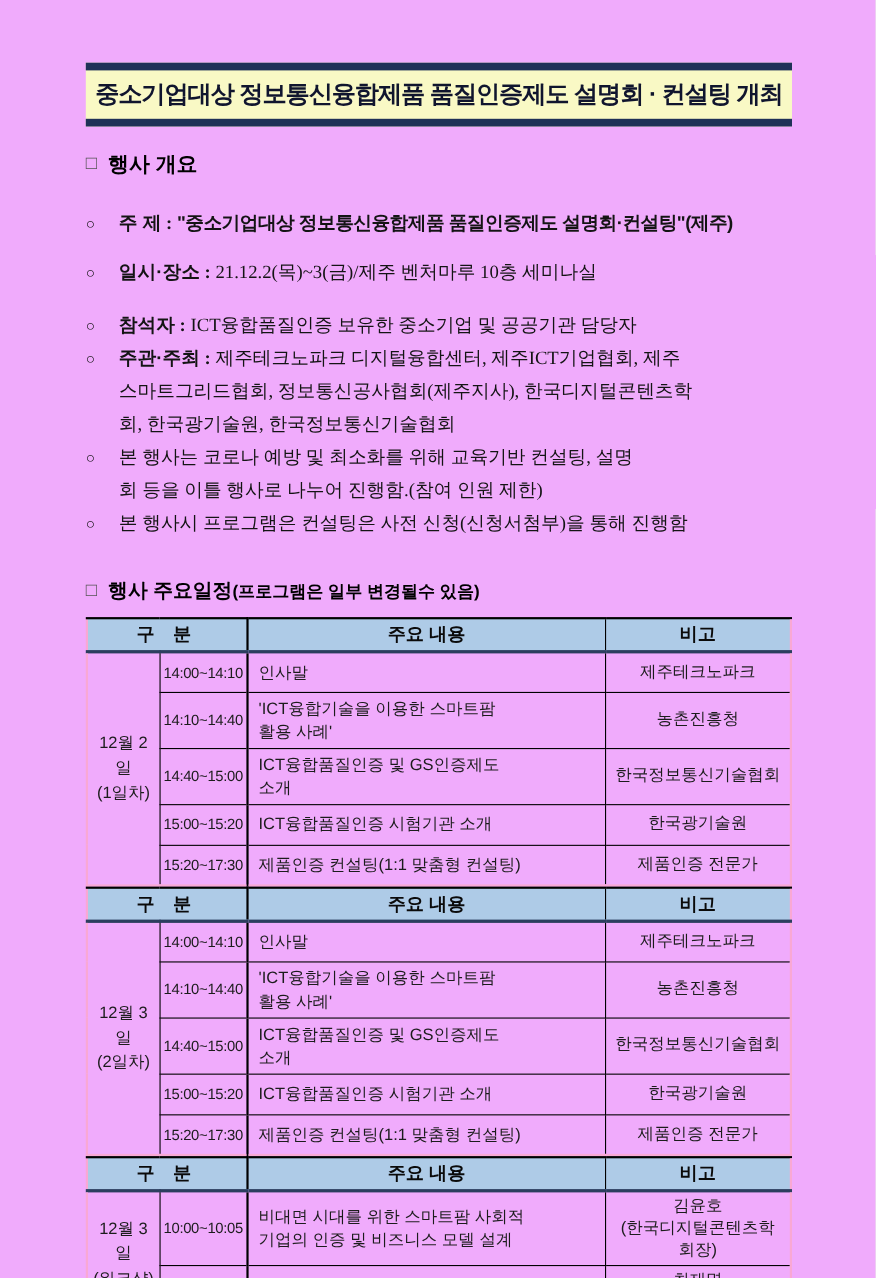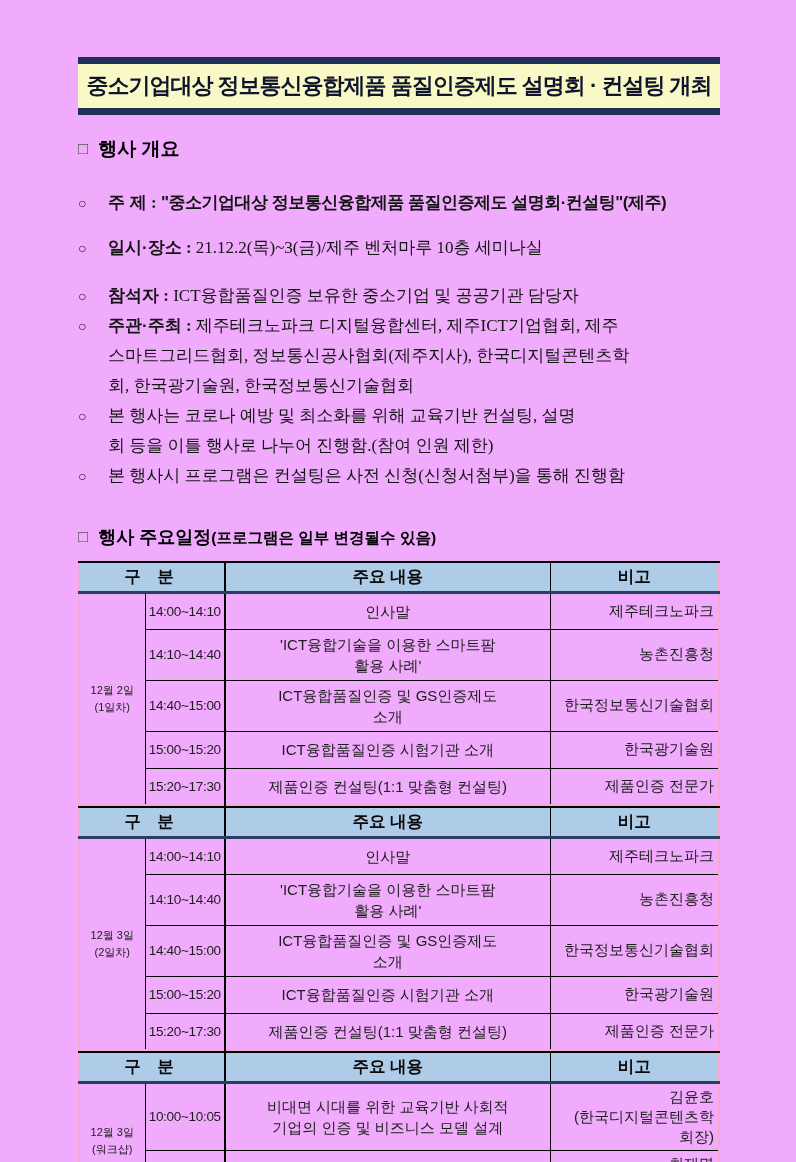--- a/index.html
+++ b/index.html
@@ -45,25 +45,25 @@
     font-family:"Liberation Sans","DejaVu Sans",sans-serif;}
   col.c-day{width:66px;}col.c-time{width:80px;}col.c-content{width:325px;}
   th{
     background:#aecbe7;border:1px solid #000;border-top:2px solid #000;
     border-bottom:3px solid #2c3e5f;height:30px;box-sizing:border-box;
     font-weight:700;font-size:16.5px;color:#0a0a0a;text-align:center;padding:0;
   }
   .th-cat{letter-spacing:6px;border-right:2px solid #000;}
   td{border:1px solid #000;box-sizing:border-box;color:#1c1c1c;padding:3px 4px;}
   tr.body-row{height:37px;}
-  .td-day{font-size:11px;text-align:center;white-space:pre-line;line-height:1.5;}
+  .td-day{font-size:15px;text-align:center;white-space:pre-line;line-height:1.5;}
   .td-time{font-size:13.5px;text-align:center;white-space:nowrap;letter-spacing:-0.3px;
     border-right:2px solid #000;padding:3px 2px;}
-  .td-content{font-size:15px;text-align:center;padding:4px 9px;white-space:pre-line;line-height:1.4;}
-  .td-note{font-size:15px;text-align:right;white-space:pre-line;line-height:1.35;}
+  .td-content{font-size:15px;text-align:left;padding:4px 9px;white-space:pre-line;line-height:1.4;}
+  .td-note{font-size:15px;text-align:center;white-space:pre-line;line-height:1.35;}
 </style>
 </head>
 <body>
 
 <div class="page">
 
   <div class="banner">
     <div class="banner-inner">
       <span class="banner-title">중소기업대상 정보통신융합제품 품질인증제도 설명회 · 컨설팅 개최</span>
     </div>
@@ -215,21 +215,21 @@
               <th class="th-cat" colspan="2">구 분</th>
               <th class="th-main">주요 내용</th>
               <th class="th-note">비고</th>
             </tr>
           </thead>
           <tbody>
             <tr class="body-row">
               <td class="td-day" rowspan="2">12월 3일
 (워크샵)</td>
               <td class="td-time">10:00~10:05</td>
-              <td class="td-content">비대면 시대를 위한 교육기반 사회적
+              <td class="td-content">비대면 시대를 위한 스마트팜 사회적
 기업의 인증 및 비즈니스 모델 설계</td>
               <td class="td-note">김윤호
 (한국디지털콘텐츠학
 회장)</td>
             </tr>
             <tr class="body-row">
               <td class="td-time">11:00~11:50</td>
               <td class="td-content">디지털콘텐츠와 뉴미디어</td>
               <td class="td-note">최재명
 (목원대학교)</td>

